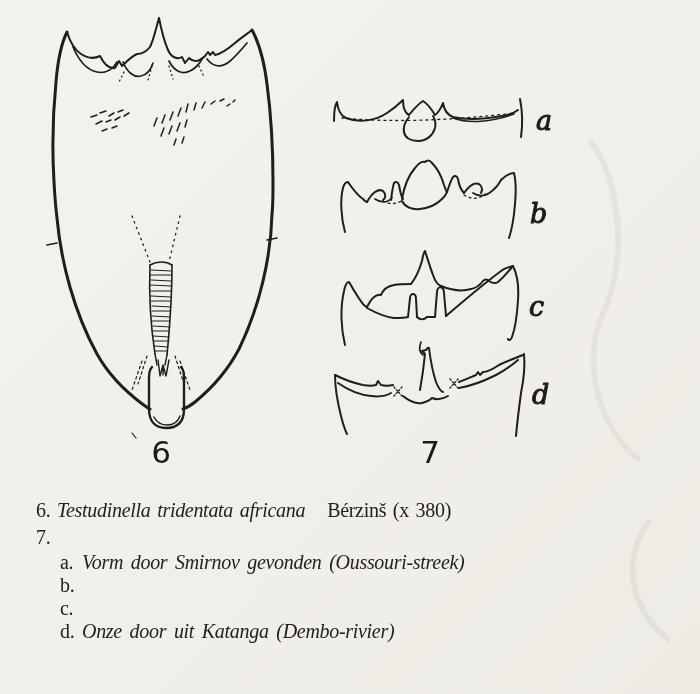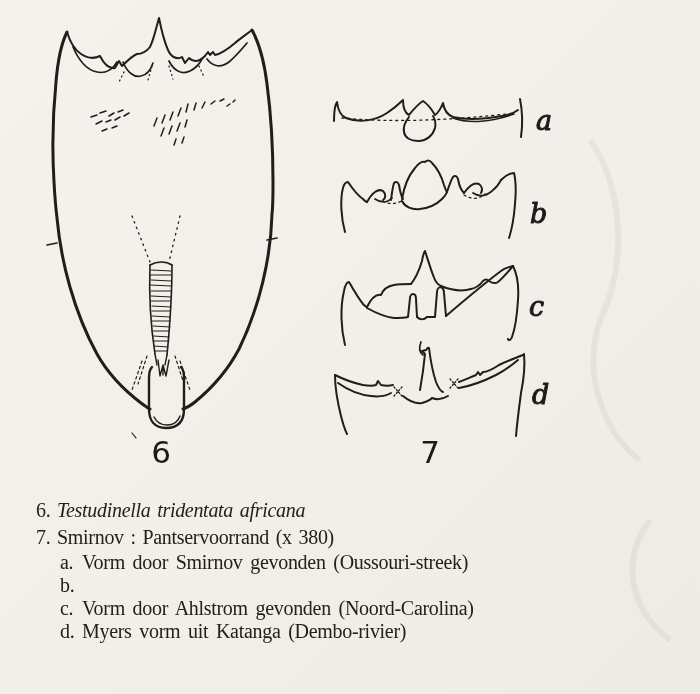--- a/index.html
+++ b/index.html
@@ -35,21 +35,21 @@
   .entry .cnum{width:21px;flex:0 0 21px;}
   .entry .species{font-style:italic;margin-right:22px;word-spacing:2px;}
   .entry .rest{word-spacing:2px;}
   .sublist{margin-left:24px;}
   .subentry{
     display:flex;
     line-height:23px;
     white-space:nowrap;
   }
   .subentry .letter{width:22px;flex:0 0 22px;}
-  .subentry .subtext{word-spacing:3px;}
+  .subentry .subtext{word-spacing:3px;font-style:italic;}
   .ghost{opacity:0.055;}
   text.fig-letter{
     font-family:"DejaVu Serif", serif;
     font-style:italic;
     font-size:27px;
     fill:#1d1a16;
   }
 </style>
 </head>
 <body>
@@ -173,39 +173,38 @@
   <svg class="ghost" style="left:560px;top:100px;" width="140" height="560" viewBox="0 0 140 560" fill="none" stroke="#3a3428" stroke-width="6">
     <path d="M30,40 C60,80 70,160 40,220 C20,280 50,340 80,360"></path>
     <path d="M90,420 C60,460 70,510 110,540"></path>
   </svg>
 
   <div class="caption">
 
     <div class="entry">
       <span class="cnum">6.</span>
       <span class="species">Testudinella tridentata africana</span>
+      <span class="rest">Bérzinš (x 380)</span>
     </div>
 
     <div class="entry">
       <span class="cnum">7.</span>
-      <span class="rest">Smirnov : Pantservoorrand (x 380)</span>
     </div>
 
     <div class="sublist">
       <div class="subentry">
         <span class="letter">a.</span>
         <span class="subtext">Vorm door Smirnov gevonden (Oussouri-streek)</span>
       </div>
       <div class="subentry">
         <span class="letter">b.</span>
       </div>
       <div class="subentry">
         <span class="letter">c.</span>
-        <span class="subtext">Vorm door Ahlstrom gevonden (Noord-Carolina)</span>
       </div>
       <div class="subentry">
         <span class="letter">d.</span>
-        <span class="subtext">Myers vorm uit Katanga (Dembo-rivier)</span>
+        <span class="subtext">Onze door uit Katanga (Dembo-rivier)</span>
       </div>
     </div>
 
   </div>
 </div>
 
 </body></html>

